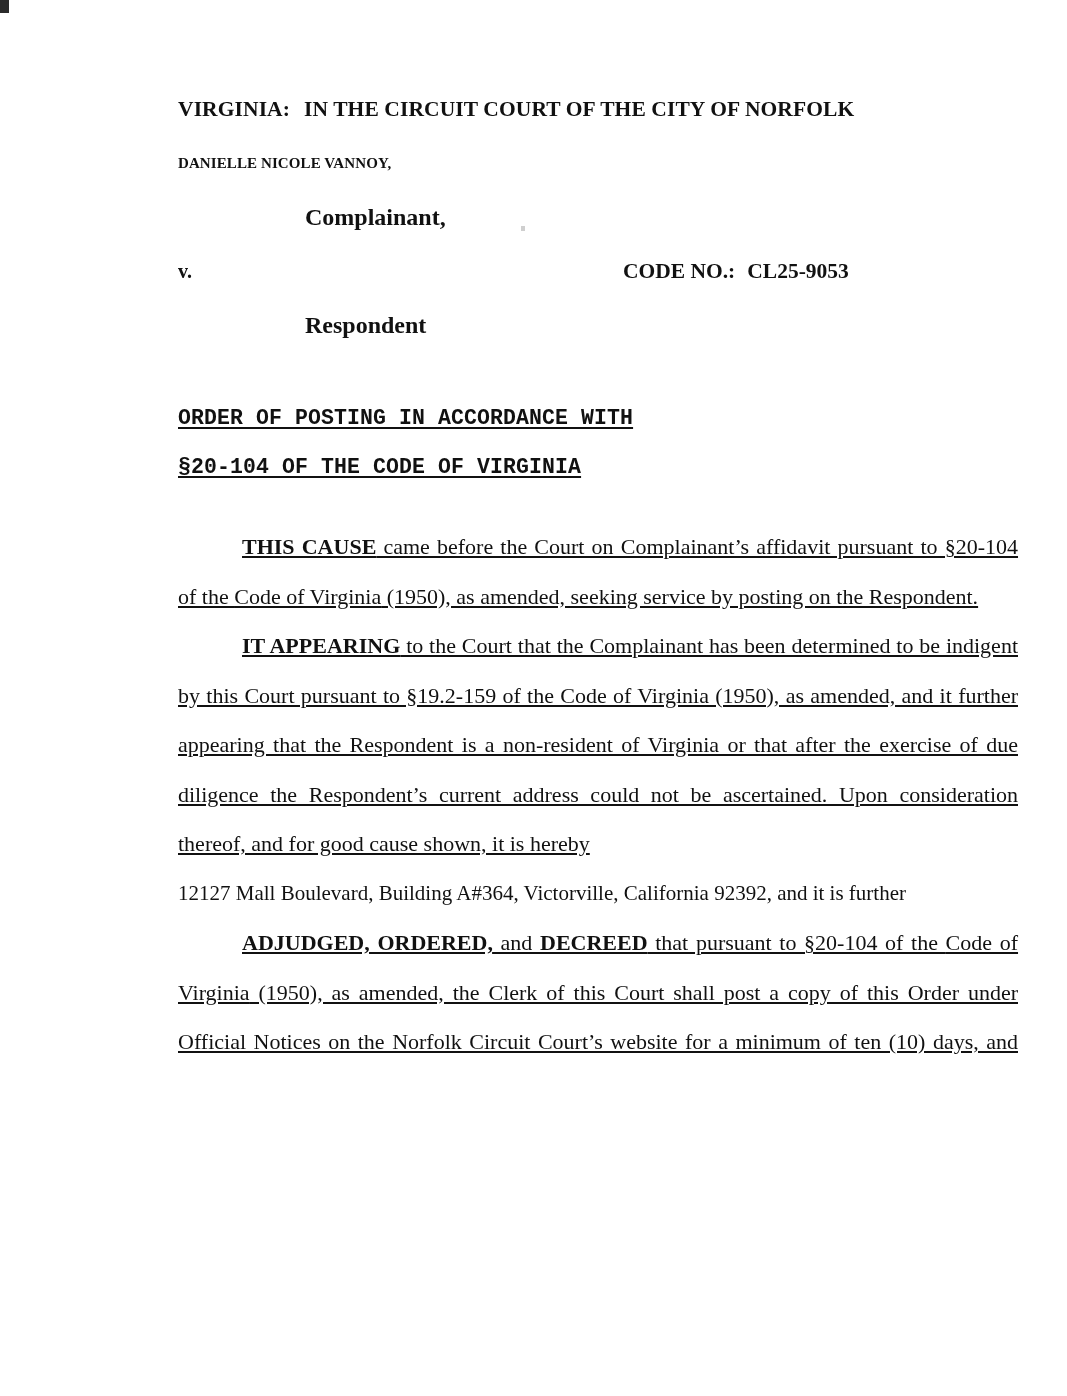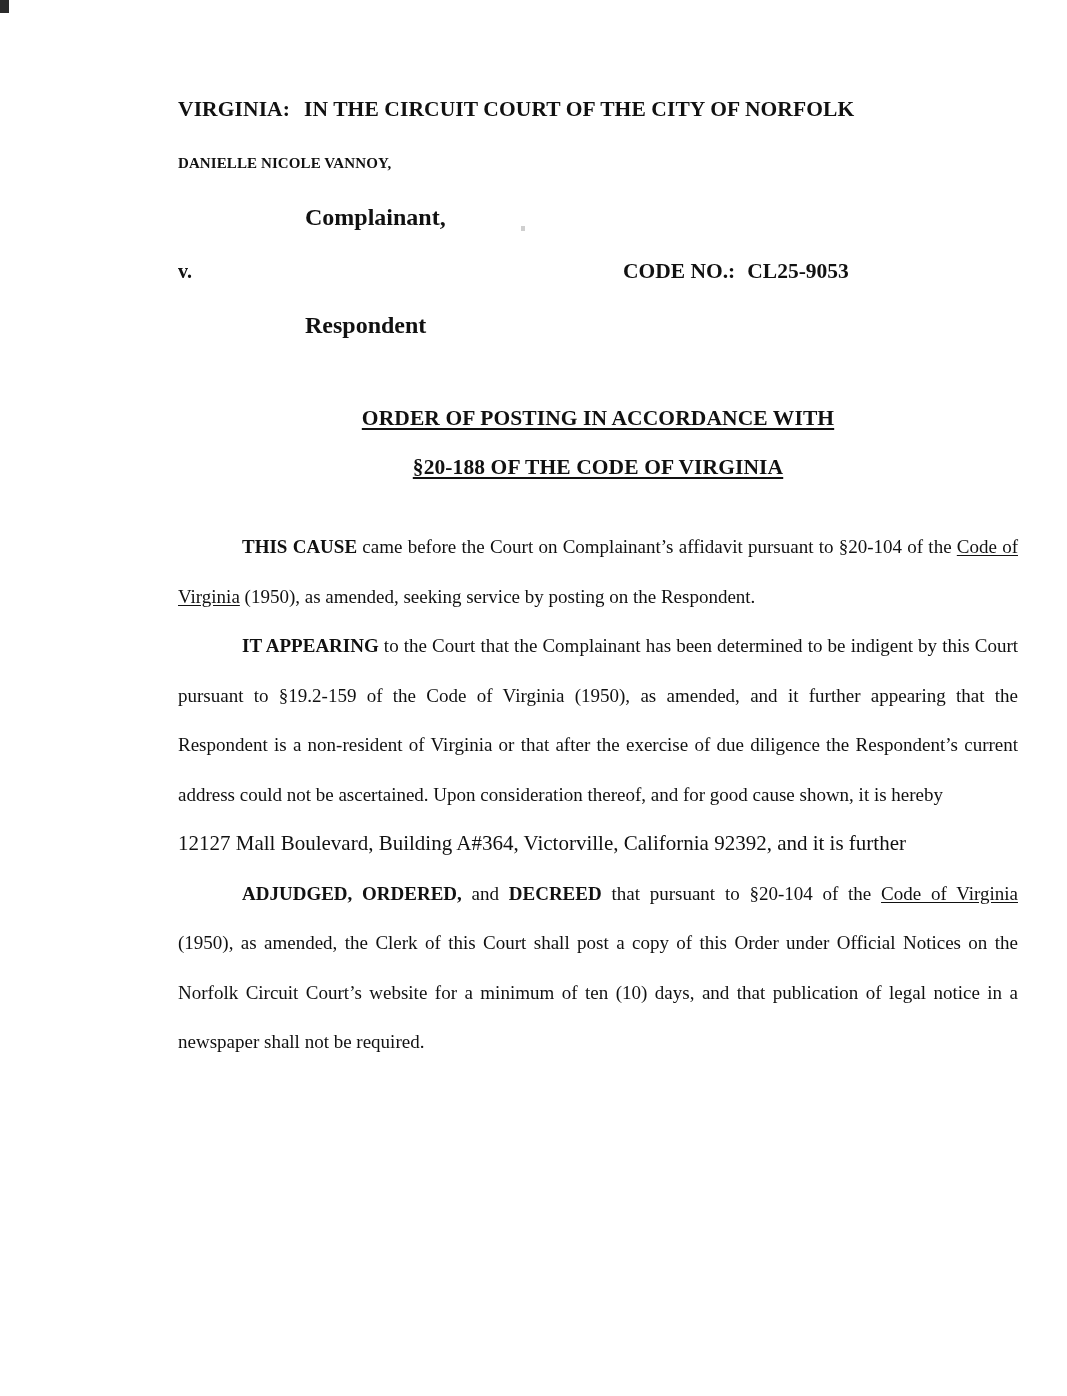--- a/index.html
+++ b/index.html
@@ -77,45 +77,46 @@
     white-space: nowrap;
   }
   .civil-no .civil-gap {
     display: inline-block;
     width: 12px;
   }
 
   
   .doc-title {
     margin-top: 42px;
-    text-align: center;
+    font-family: Liberation Mono, monospace;
   }
   .doc-title .title-line {
     font-weight: bold;
     font-size: 21.5px;
     line-height: 49px;
     letter-spacing: 0.1px;
   }
   .doc-title .title-line span {
     text-decoration: underline;
     text-underline-offset: 3px;
   }
 
   
   .body-block {
     margin-top: 30px;
   }
   p.para {
     margin: 0 0 0 0;
-    font-size: 19px;
+    font-size: 22px;
     line-height: 49.5px;
     text-align: justify;
     text-indent: 64px;
     -webkit-hyphens: none;
     hyphens: none;
+    text-decoration: underline;
   }
   .bold {
     font-weight: bold;
   }
   .uline {
     text-decoration: underline;
     text-underline-offset: 2px;
   }
   .address-line {
     font-size: 21px;
@@ -157,21 +158,21 @@
         <div class="vs-label">v.</div>
         <div class="civil-no"><span>CODE NO.:</span><span class="civil-gap"></span><span>CL25-9053</span></div>
       </div>
 
 
       <div class="party-role">Respondent</div>
     </div>
 
     <div class="doc-title">
       <div class="title-line"><span>ORDER OF POSTING IN ACCORDANCE WITH</span></div>
-      <div class="title-line"><span>§20-188 OF THE CODE OF VIRGINIA</span></div>
+      <div class="title-line"><span>§20-104 OF THE CODE OF VIRGINIA</span></div>
     </div>
 
     <div class="body-block">
 
       <p class="para"><span class="bold">THIS CAUSE</span><span> came before the Court on Complainant’s affidavit pursuant to §20-104 of the </span><span class="uline">Code of Virginia</span><span> (1950), as amended, seeking service by posting on the Respondent.</span></p>
 
       <p class="para"><span class="bold">IT APPEARING</span><span> to the Court that the Complainant has been determined to be indigent by this Court pursuant to §19.2-159 of the Code of Virginia (1950), as amended, and it further appearing that the Respondent is a non-resident of Virginia or that after the exercise of due diligence the Respondent’s current address could not be ascertained. Upon consideration thereof, and for good cause shown, it is hereby</span></p>
 
 
       <div class="address-line">12127 Mall Boulevard, Building A#364, Victorville, California 92392, and it is further</div>

